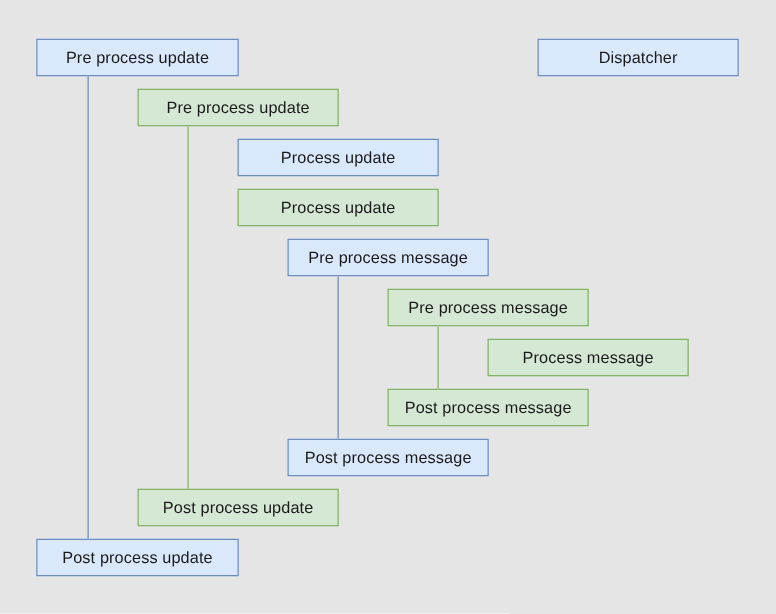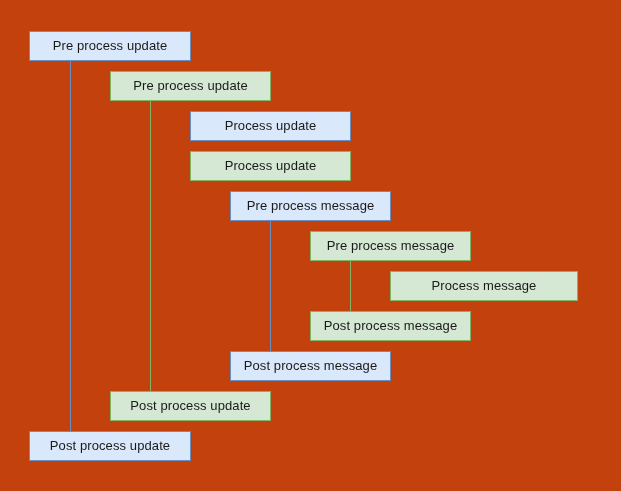--- a/index.html
+++ b/index.html
@@ -9,21 +9,21 @@
     background: #ffffff;
   }
   body {
     font-family: "Liberation Sans", sans-serif;
     -webkit-font-smoothing: antialiased;
   }
   #canvas {
     position: relative;
     width: 621px;
     height: 491px;
-    background: #c2410c;
+    background: #e5e5e5;
     overflow: hidden;
   }
   .node {
     position: absolute;
     box-sizing: border-box;
     border: 1px solid #000;
     display: flex;
     align-items: center;
     justify-content: center;
     text-align: center;
@@ -77,30 +77,33 @@
     </div>
   <div class="node green" style="left:190px; top:151px; width:161px; height:30px;">
       <span>Process update</span>
     </div>
   <div class="node blue" style="left:230px; top:191px; width:161px; height:30px;">
       <span>Pre process message</span>
     </div>
   <div class="node green" style="left:310px; top:231px; width:161px; height:30px;">
       <span>Pre process message</span>
     </div>
-  <div class="node green" style="left:390px; top:271px; width:188px; height:30px;text-align:center;">
+  <div class="node green" style="left:390px; top:271px; width:161px; height:30px;text-align:center;">
       <span>Process message</span>
     </div>
   <div class="node green" style="left:310px; top:311px; width:161px; height:30px;">
       <span>Post process message</span>
     </div>
   <div class="node blue" style="left:230px; top:351px; width:161px; height:30px;">
       <span>Post process message</span>
     </div>
   <div class="node green" style="left:110px; top:391px; width:161px; height:30px;">
       <span>Post process update</span>
     </div>
   <div class="node blue" style="left:29px;  top:431px; width:162px; height:30px;">
       <span>Post process update</span>
     </div>
 
+  <div class="node blue" style="left:430px; top:31px; width:161px; height:30px;">
+      <span>Dispatcher</span>
+    </div>
 
 </div>
 
 </body></html>

